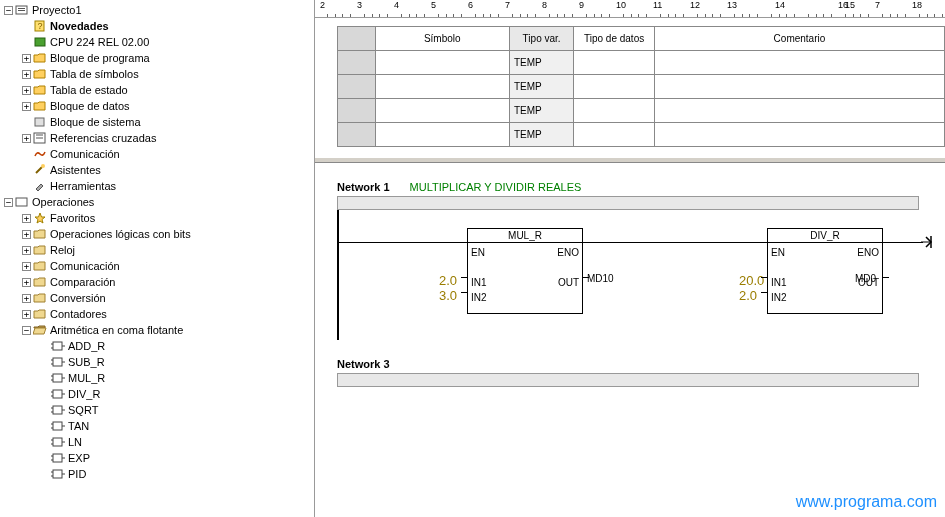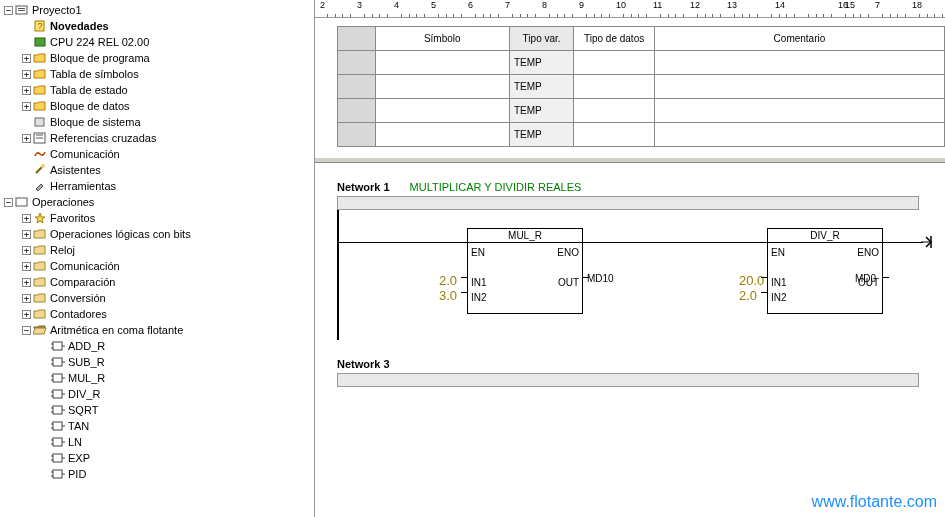--- a/index.html
+++ b/index.html
@@ -743,13 +743,13 @@
         <div class="network">
           <div class="network-header">
     <span class="network-title">Network 3</span>
     <span class="network-comment"></span>
   </div>
   <div class="network-bar"></div>
         </div>
       </div>
   </div>
 </div>
-<div class="watermark">www.flotante.com</div>
+<div class="watermark">www.programa.com</div>
 
 </body></html>

